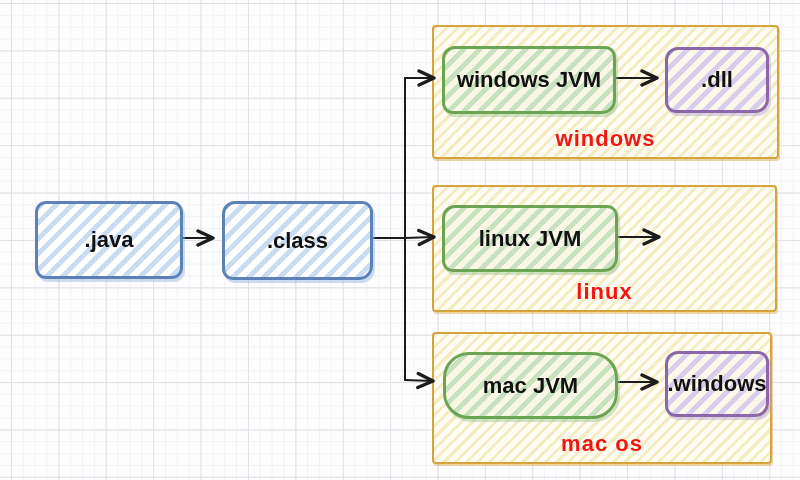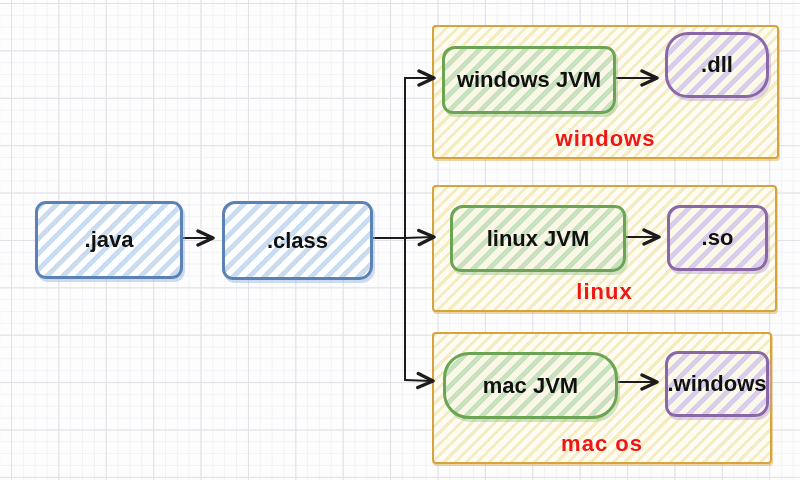--- a/index.html
+++ b/index.html
@@ -111,29 +111,26 @@
     <span>.java</span>
   </div>
 
   <div class="node node-blue" style="left:222px; top:201px; width:145px; height:73px;">
     <span>.class</span>
   </div>
 
   <div class="node node-green" style="left:442px; top:46px; width:168px; height:62px;">
     <span>windows JVM</span>
   </div>
-  <div class="node node-purple" style="left:665px; top:32px; width:98px; height:60px;border-radius:23px;">
+  <div class="node node-purple" style="left:665px; top:47px; width:98px; height:60px;">
     <span>.dll</span>
   </div>
 
-  <div class="node node-green" style="left:442px; top:205px; width:170px; height:61px;margin-left:8px;">
+  <div class="node node-green" style="left:442px; top:205px; width:170px; height:61px;">
     <span>linux JVM</span>
-  </div>
-  <div class="node node-purple" style="left:667px; top:205px; width:95px; height:60px;">
-    <span>.so</span>
   </div>
 
   <div class="node node-green" style="left:443px; top:352px; width:169px; height:61px;border-radius:26px;">
     <span>mac JVM</span>
   </div>
   <div class="node node-purple" style="left:665px; top:351px; width:98px; height:60px;">
     <span>.windows</span>
   </div>
 
 </div>

